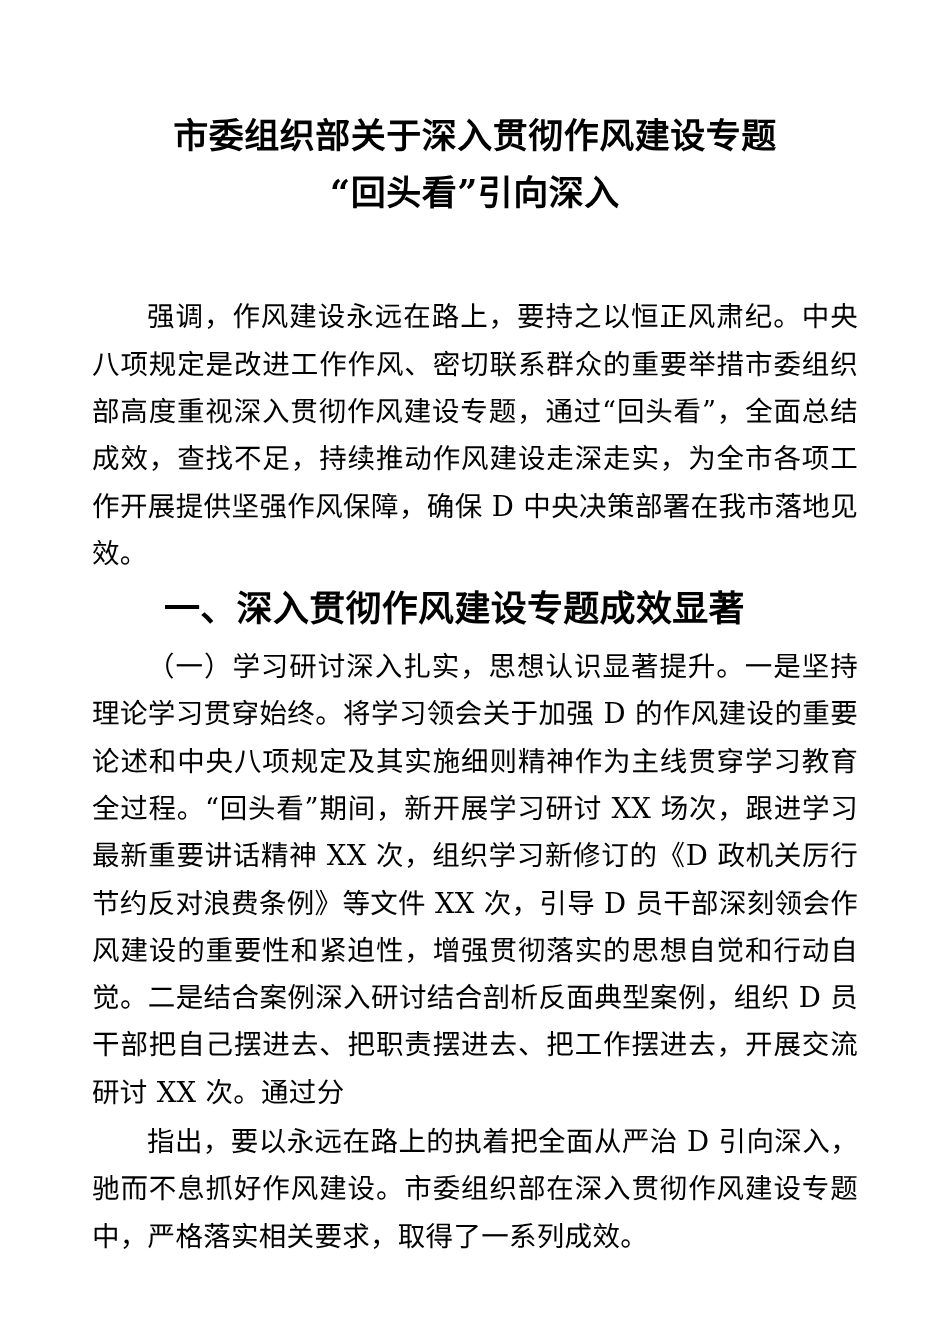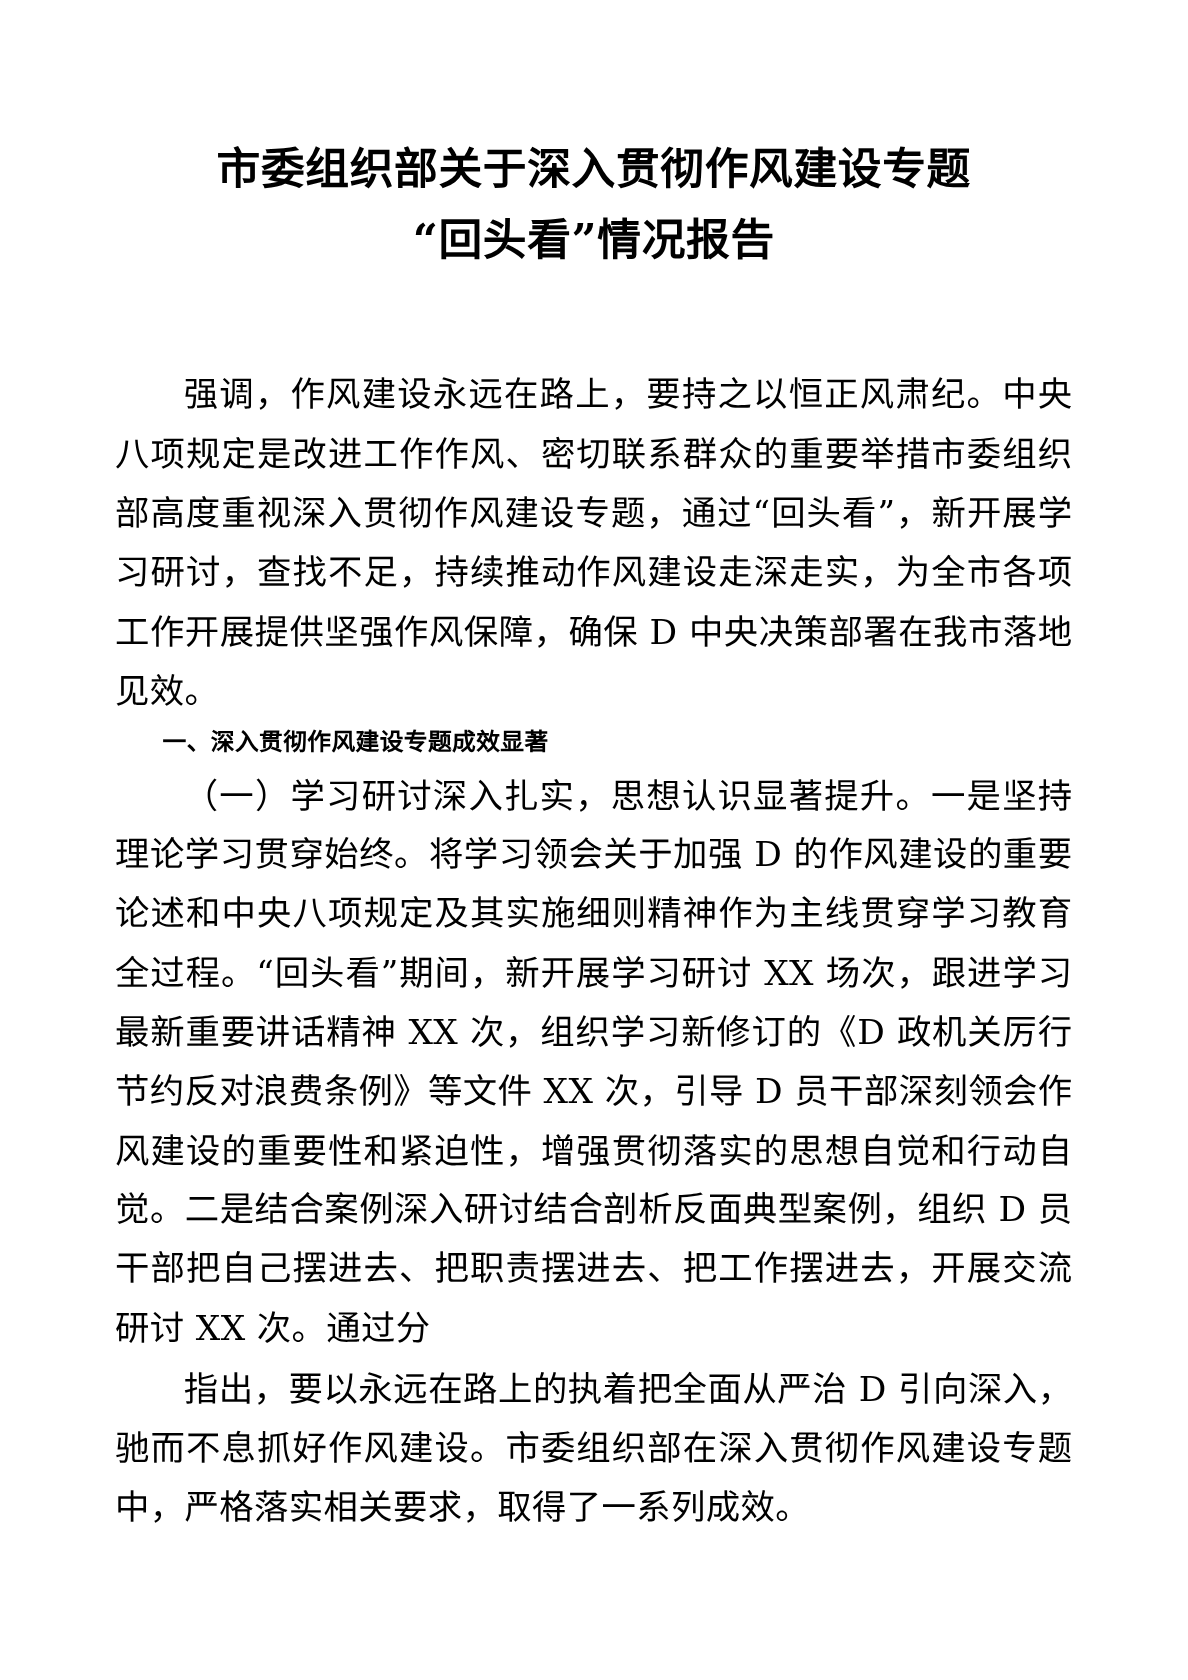--- a/index.html
+++ b/index.html
@@ -40,43 +40,43 @@
     font-family: "DejaVu Serif", "Liberation Serif", serif;
     font-size: 27.5px;
     line-height: 1.72;
     margin: 0 0 2px 0;
     text-indent: 2em;
     text-align: justify;
     text-justify: inter-ideograph;
     letter-spacing: 0.3px;
   }
   p.section-heading {
-    font-family: Liberation Sans, sans-serif;
+    font-family: Liberation Serif, serif;
     font-weight: bold;
-    font-size: 19px;
+    font-size: 36px;
     line-height: 1.72;
     margin: 0 0 2px 0;
     text-indent: 2em;
     text-align: left;
     letter-spacing: 0.3px;
   }
 </style>
 </head>
 <body>
 
 <div class="page">
 
   <h1 class="doc-title">
     <span class="title-line">市委组织部关于深入贯彻作风建设专题</span>
-    <span class="title-line">“回头看”情况报告</span>
+    <span class="title-line">“回头看”引向深入</span>
   </h1>
 
   <div class="title-spacer"></div>
 
-  <p class="body-text">强调，作风建设永远在路上，要持之以恒正风肃纪。中央八项规定是改进工作作风、密切联系群众的重要举措市委组织部高度重视深入贯彻作风建设专题，通过“回头看”，新开展学习研讨，查找不足，持续推动作风建设走深走实，为全市各项工作开展提供坚强作风保障，确保 D 中央决策部署在我市落地见效。</p>
+  <p class="body-text">强调，作风建设永远在路上，要持之以恒正风肃纪。中央八项规定是改进工作作风、密切联系群众的重要举措市委组织部高度重视深入贯彻作风建设专题，通过“回头看”，全面总结成效，查找不足，持续推动作风建设走深走实，为全市各项工作开展提供坚强作风保障，确保 D 中央决策部署在我市落地见效。</p>
 
   <p class="section-heading">一、深入贯彻作风建设专题成效显著</p>
 
   <p class="body-text">（一）学习研讨深入扎实，思想认识显著提升。一是坚持理论学习贯穿始终。将学习领会关于加强 D 的作风建设的重要论述和中央八项规定及其实施细则精神作为主线贯穿学习教育全过程。“回头看”期间，新开展学习研讨 XX 场次，跟进学习最新重要讲话精神 XX 次，组织学习新修订的《D 政机关厉行节约反对浪费条例》等文件 XX 次，引导 D 员干部深刻领会作风建设的重要性和紧迫性，增强贯彻落实的思想自觉和行动自觉。二是结合案例深入研讨结合剖析反面典型案例，组织 D 员干部把自己摆进去、把职责摆进去、把工作摆进去，开展交流研讨 XX 次。通过分</p>
 
   <p class="body-text">指出，要以永远在路上的执着把全面从严治 D 引向深入，驰而不息抓好作风建设。市委组织部在深入贯彻作风建设专题中，严格落实相关要求，取得了一系列成效。</p>
 
 </div>
 
 </body></html>

